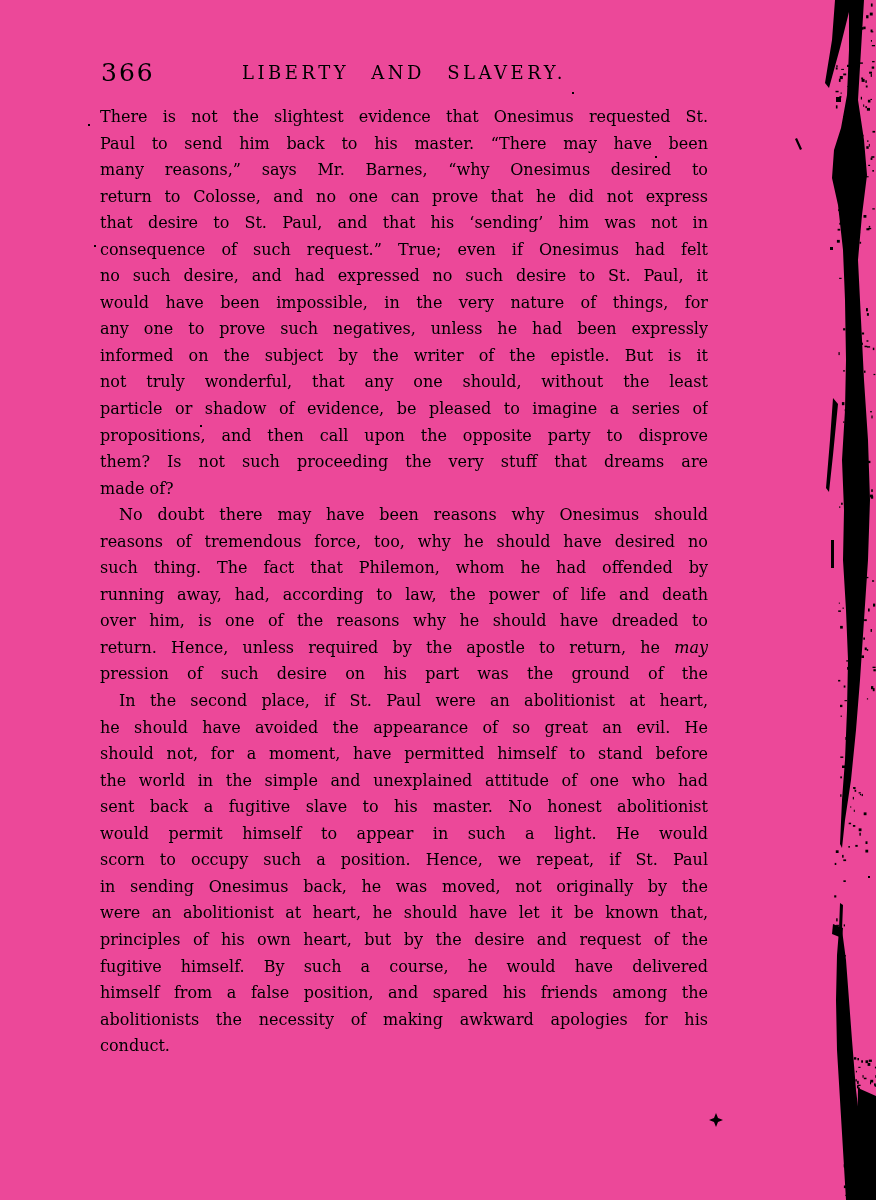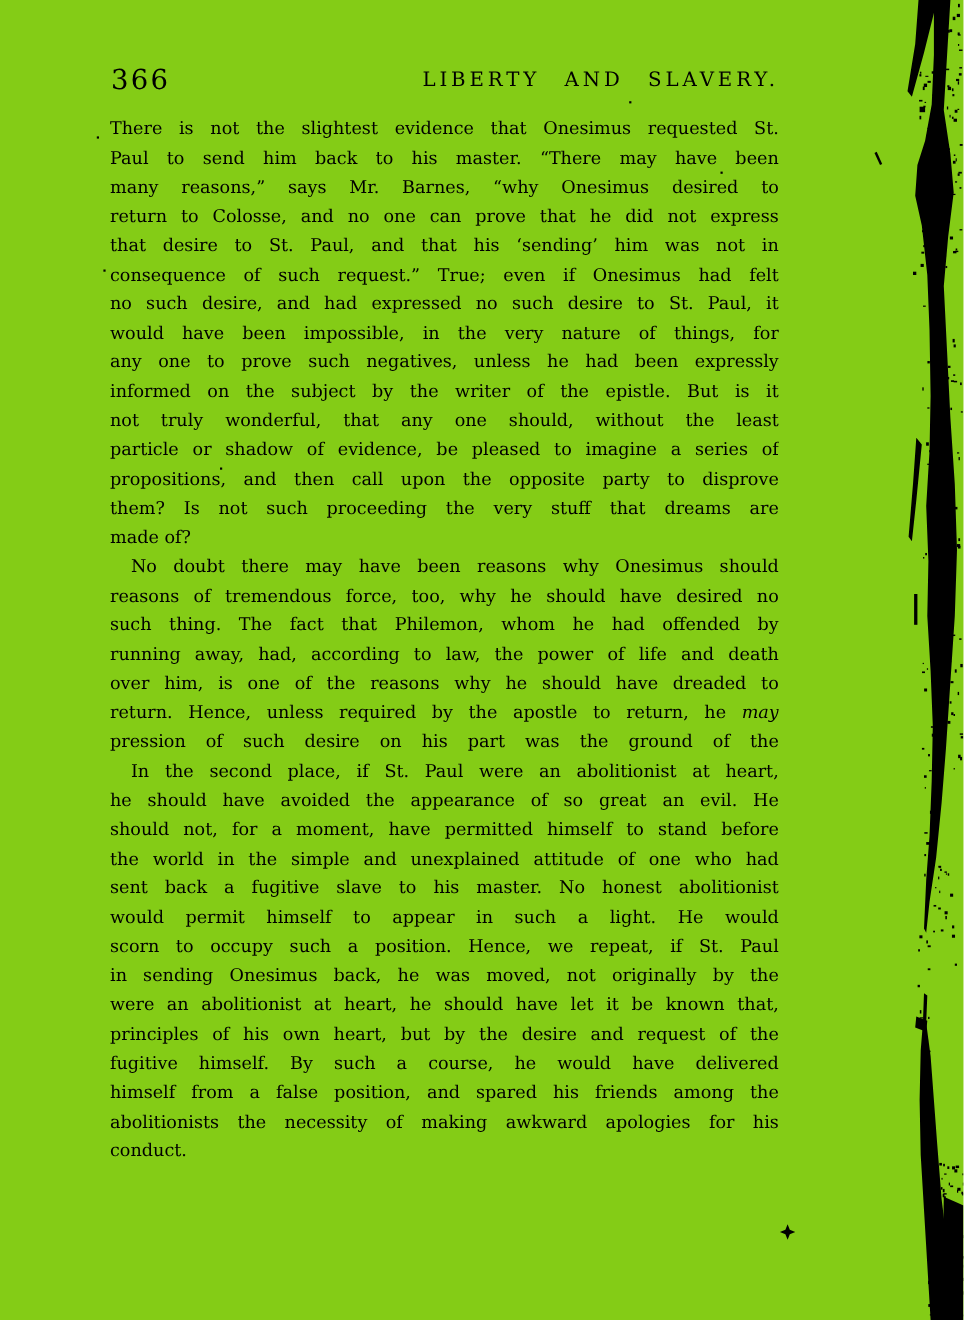--- a/index.html
+++ b/index.html
@@ -1,24 +1,24 @@
 <!DOCTYPE html>
 <html><head>
 <meta charset="utf-8">
 <style>
   html,body { margin:0; padding:0; background:#ffffff; }
   .page {
-    position:relative; width:876px; height:1200px; background:#84cc16;
+    position:relative; width:876px; height:1200px; background:#ec4899;
     overflow:hidden; font-family:"DejaVu Serif", serif; color:#000;
   }
   .pagenum {
     position:absolute; left:101px; top:58px; font-size:25px; letter-spacing:2px;
   }
   .running-head {
-    position:absolute; left:100px; top:62px; width:608px; text-align:right;
+    position:absolute; left:100px; top:62px; width:608px; text-align:center;
     font-size:18px; letter-spacing:3.5px; word-spacing:13px; white-space:nowrap;
   }
   .textblock {
     position:absolute; left:100px; top:104px; width:608px;
     font-size:16px; line-height:26.56px;
   }
   .line {
     height:26.56px; overflow:hidden;
     text-align:justify; text-align-last:justify; text-justify:inter-word;
   }

